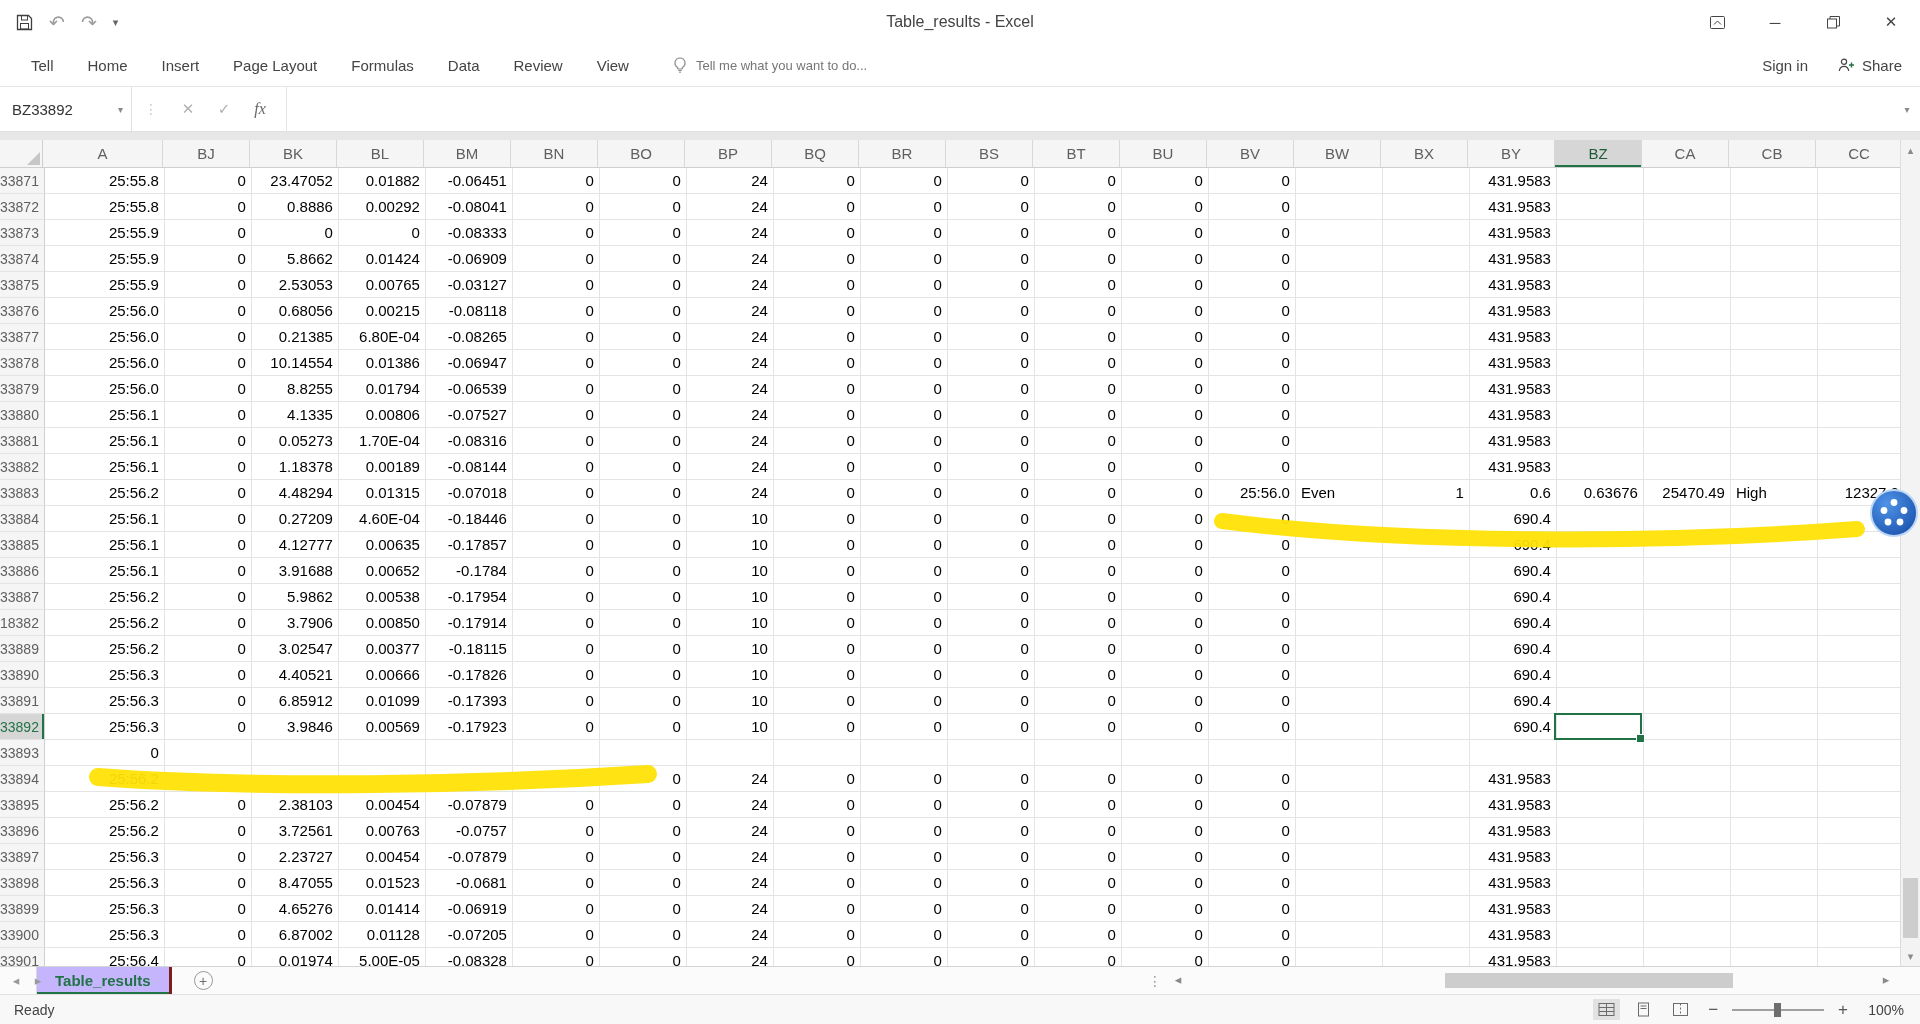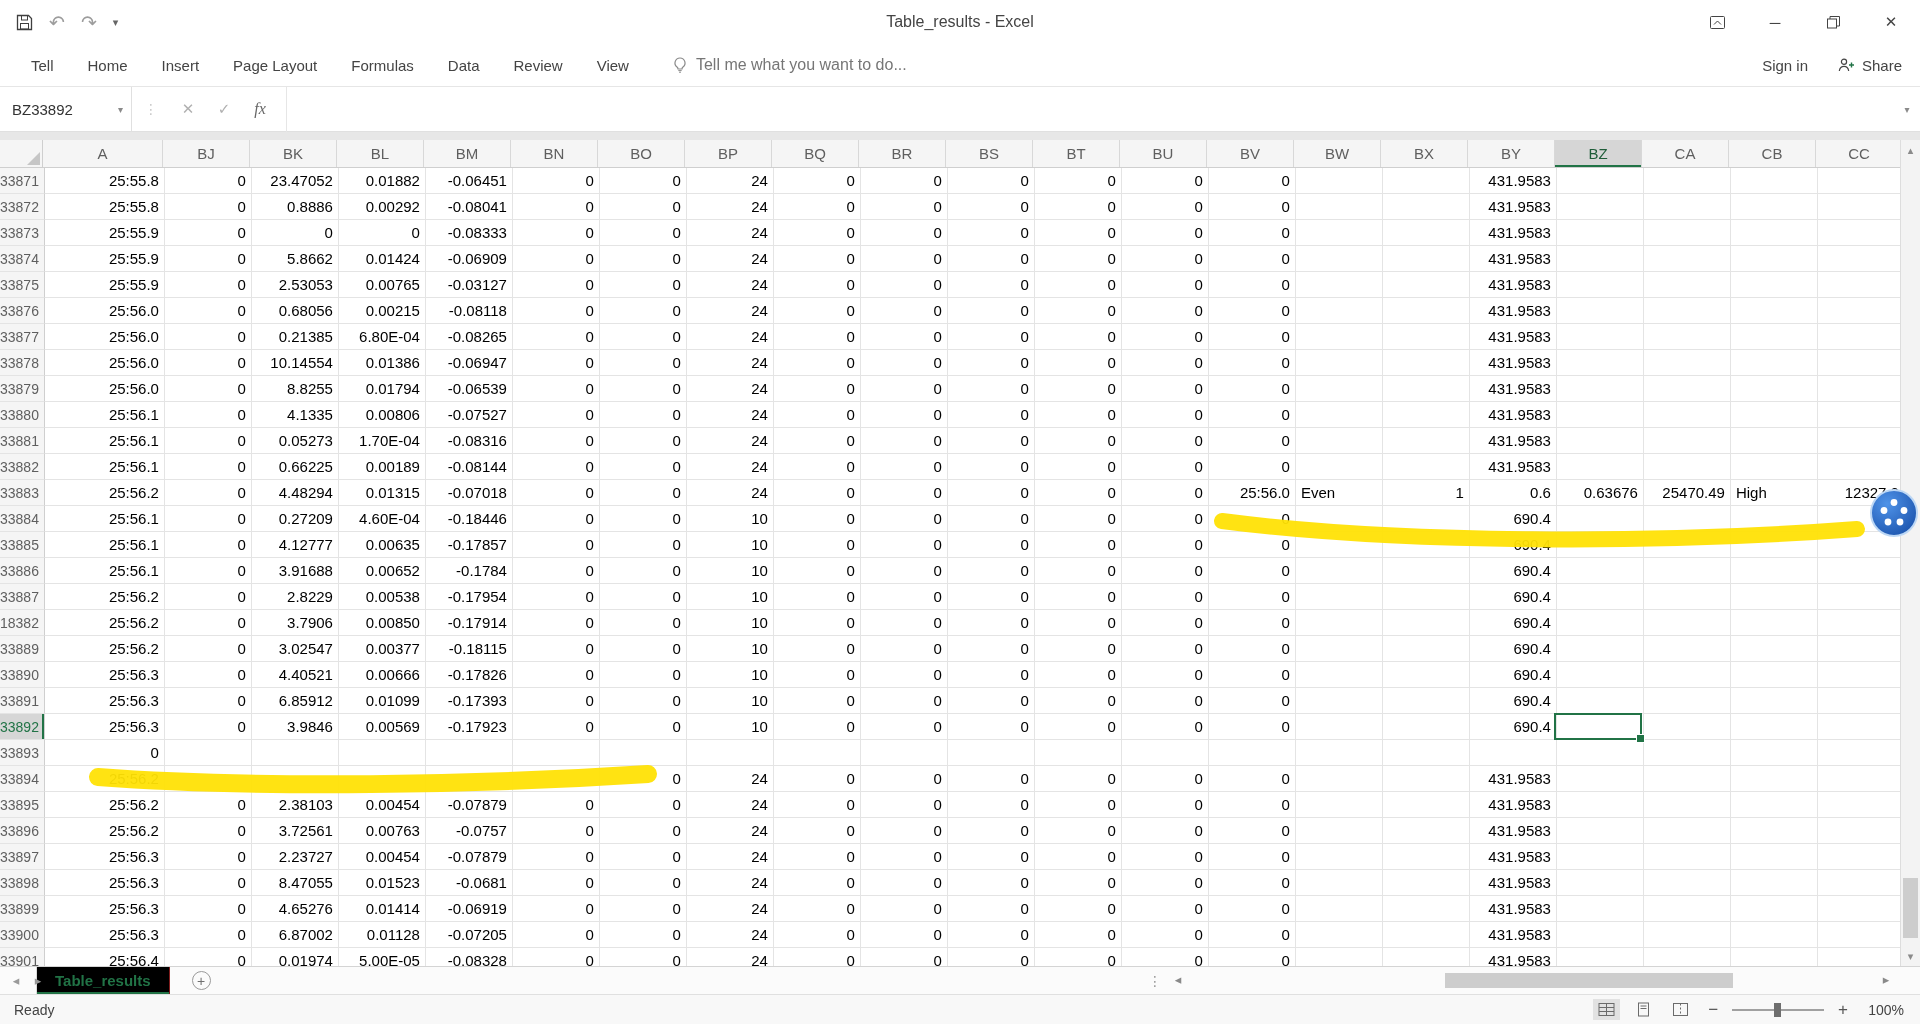--- a/index.html
+++ b/index.html
@@ -12,21 +12,21 @@
   .qat{position:absolute;left:16px;top:0;height:44px;display:flex;align-items:center;gap:16px}
   .qico{font-size:19px;color:#9d9d9d;line-height:1}
   .qarrow{font-size:11px;color:#666}
   #wintitle{position:absolute;left:0;right:0;top:0;height:44px;display:flex;align-items:center;justify-content:center;font-size:16px;color:#444}
   .winctl{position:absolute;right:0;top:0;height:44px;display:flex}
   .winctl>div{width:58px;height:44px;display:flex;align-items:center;justify-content:center;color:#444;font-size:15px}
 
   
   #tabsrow{top:44px;height:43px;background:#fff;border-bottom:1px solid #e6e6e6;display:flex;align-items:center;padding-left:14px}
   .rtab{padding:0 17px;font-size:15px;color:#444;height:43px;display:flex;align-items:center}
-  #tellme{display:flex;align-items:center;gap:8px;margin-left:26px;color:#767676;font-size:16px}
+  #tellme{display:flex;align-items:center;gap:8px;margin-left:26px;color:#767676;font-size:13px}
   #signin{position:absolute;right:112px;font-size:15px;color:#444}
   #share{position:absolute;right:18px;display:flex;align-items:center;gap:7px;font-size:15px;color:#444}
 
   
   #fbar{top:87px;height:45px;background:#fff;display:flex;align-items:center;border-bottom:1px solid #e0e0e0}
   #namebox{width:132px;height:45px;display:flex;align-items:center;justify-content:space-between;padding:0 8px 0 12px;border-right:1px solid #e0e0e0;font-size:15px;color:#333}
   .nb-arrow{font-size:10px;color:#8a8a8a}
   .fsep{color:#c9c9c9;margin:0 12px;font-size:14px}
   .fbtn{width:36px;text-align:center;font-size:15px;color:#b0b0b0}
   .fx{font-family:"Liberation Serif","DejaVu Serif",serif;font-style:italic;color:#676767;font-size:16px}
@@ -51,21 +51,21 @@
   #selbox:after{content:"";position:absolute;right:-5px;bottom:-5px;width:7px;height:7px;background:#217346;border:1px solid #fff}
 
   
   #vscroll{position:absolute;right:0;top:140px;width:20px;height:826px;background:#f3f3f3;border-left:1px solid #ddd}
   .varrow{position:absolute;left:0;width:19px;height:20px;display:flex;align-items:center;justify-content:center;font-size:11px;color:#8a8a8a}
   #vthumb{position:absolute;left:2px;width:15px;background:#cdcdcd}
 
   
   #tabbar{top:966px;height:28px;background:#fbfbfb;border-top:1px solid #d4d4d4;display:flex;align-items:center}
   .snav{width:24px;text-align:center;color:#9a9a9a;font-size:13px}
-  #sheettab{height:27px;margin-left:36px;display:flex;align-items:center;padding:0 18px;background:#000000;border-left:1px solid #d9d9d9;border-right:1px solid #7f1d1d;box-shadow:inset 0 -2px 0 #217346;color:#217346;font-weight:bold;font-size:15px}
+  #sheettab{height:27px;margin-left:36px;display:flex;align-items:center;padding:0 18px;background:#c4b5fd;border-left:1px solid #d9d9d9;border-right:3px solid #7f1d1d;box-shadow:inset 0 -2px 0 #217346;color:#217346;font-weight:bold;font-size:15px}
   #addsheet{margin-left:22px;width:19px;height:19px;border:1px solid #9a9a9a;border-radius:50%;display:flex;align-items:center;justify-content:center;color:#6f6f6f;font-size:14px;line-height:1}
   .grip{position:absolute;left:1148px;color:#9a9a9a;font-size:14px}
   .harrow{position:absolute;top:5px;width:20px;text-align:center;color:#8a8a8a;font-size:13px}
   #hthumb{position:absolute;left:1445px;top:6px;width:288px;height:15px;background:#cdcdcd}
 
   
   #statusbar{top:994px;height:30px;background:#f8f8f8;border-top:1px solid #e0e0e0;display:flex;align-items:center}
   #ready{margin-left:14px;font-size:14px;color:#444}
   .sright{position:absolute;right:16px;display:flex;align-items:center;gap:10px}
   .vbtn{padding:3px 5px;display:flex;align-items:center}
@@ -449,21 +449,21 @@
       <div class="cell" style="width: 87px;">431.9583</div>
       <div class="cell" style="width: 87px;"></div>
       <div class="cell" style="width: 87px;"></div>
       <div class="cell" style="width: 87px;"></div>
       <div class="cell" style="width: 87px;"></div>
     </div>
     <div class="grow">
       <div class="rowh">33882</div>
       <div class="cell" style="width: 120px;">25:56.1</div>
       <div class="cell" style="width: 87px;">0</div>
-      <div class="cell" style="width: 87px;">0.66225</div>
+      <div class="cell" style="width: 87px;">1.18378</div>
       <div class="cell" style="width: 87px;">0.00189</div>
       <div class="cell" style="width: 87px;">-0.08144</div>
       <div class="cell" style="width: 87px;">0</div>
       <div class="cell" style="width: 87px;">0</div>
       <div class="cell" style="width: 87px;">24</div>
       <div class="cell" style="width: 87px;">0</div>
       <div class="cell" style="width: 87px;">0</div>
       <div class="cell" style="width: 87px;">0</div>
       <div class="cell" style="width: 87px;">0</div>
       <div class="cell" style="width: 87px;">0</div>
@@ -569,21 +569,21 @@
       <div class="cell" style="width: 87px;">690.4</div>
       <div class="cell" style="width: 87px;"></div>
       <div class="cell" style="width: 87px;"></div>
       <div class="cell" style="width: 87px;"></div>
       <div class="cell" style="width: 87px;"></div>
     </div>
     <div class="grow">
       <div class="rowh">33887</div>
       <div class="cell" style="width: 120px;">25:56.2</div>
       <div class="cell" style="width: 87px;">0</div>
-      <div class="cell" style="width: 87px;">2.8229</div>
+      <div class="cell" style="width: 87px;">5.9862</div>
       <div class="cell" style="width: 87px;">0.00538</div>
       <div class="cell" style="width: 87px;">-0.17954</div>
       <div class="cell" style="width: 87px;">0</div>
       <div class="cell" style="width: 87px;">0</div>
       <div class="cell" style="width: 87px;">10</div>
       <div class="cell" style="width: 87px;">0</div>
       <div class="cell" style="width: 87px;">0</div>
       <div class="cell" style="width: 87px;">0</div>
       <div class="cell" style="width: 87px;">0</div>
       <div class="cell" style="width: 87px;">0</div>

